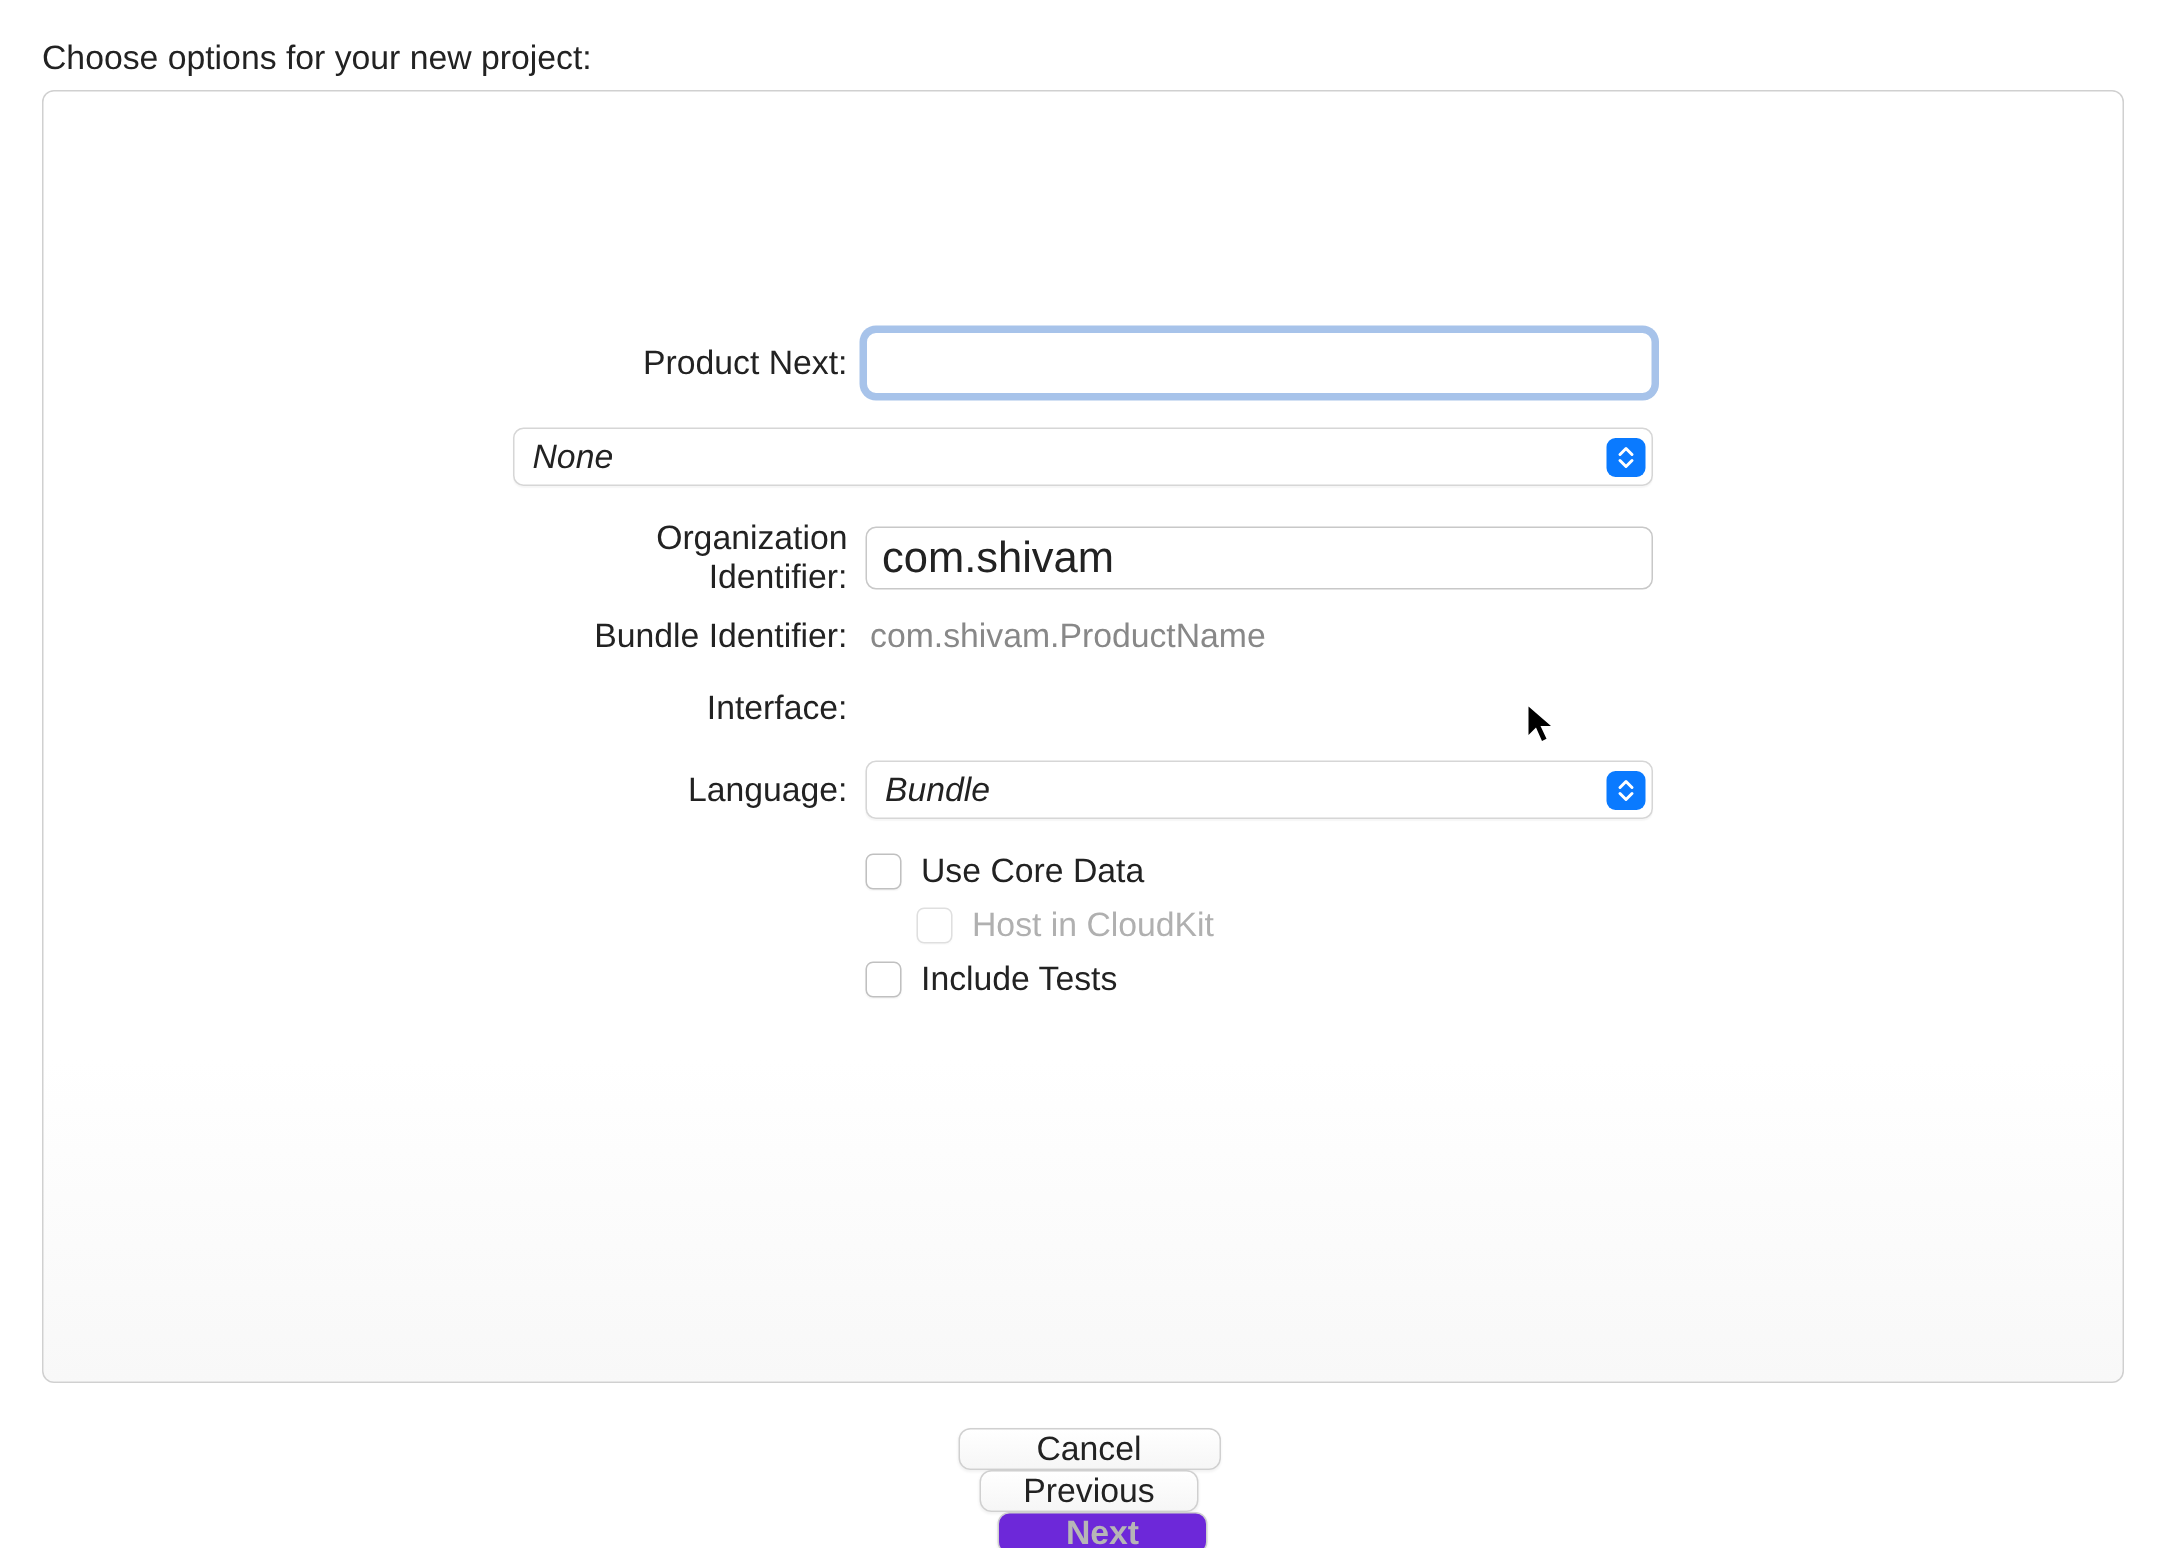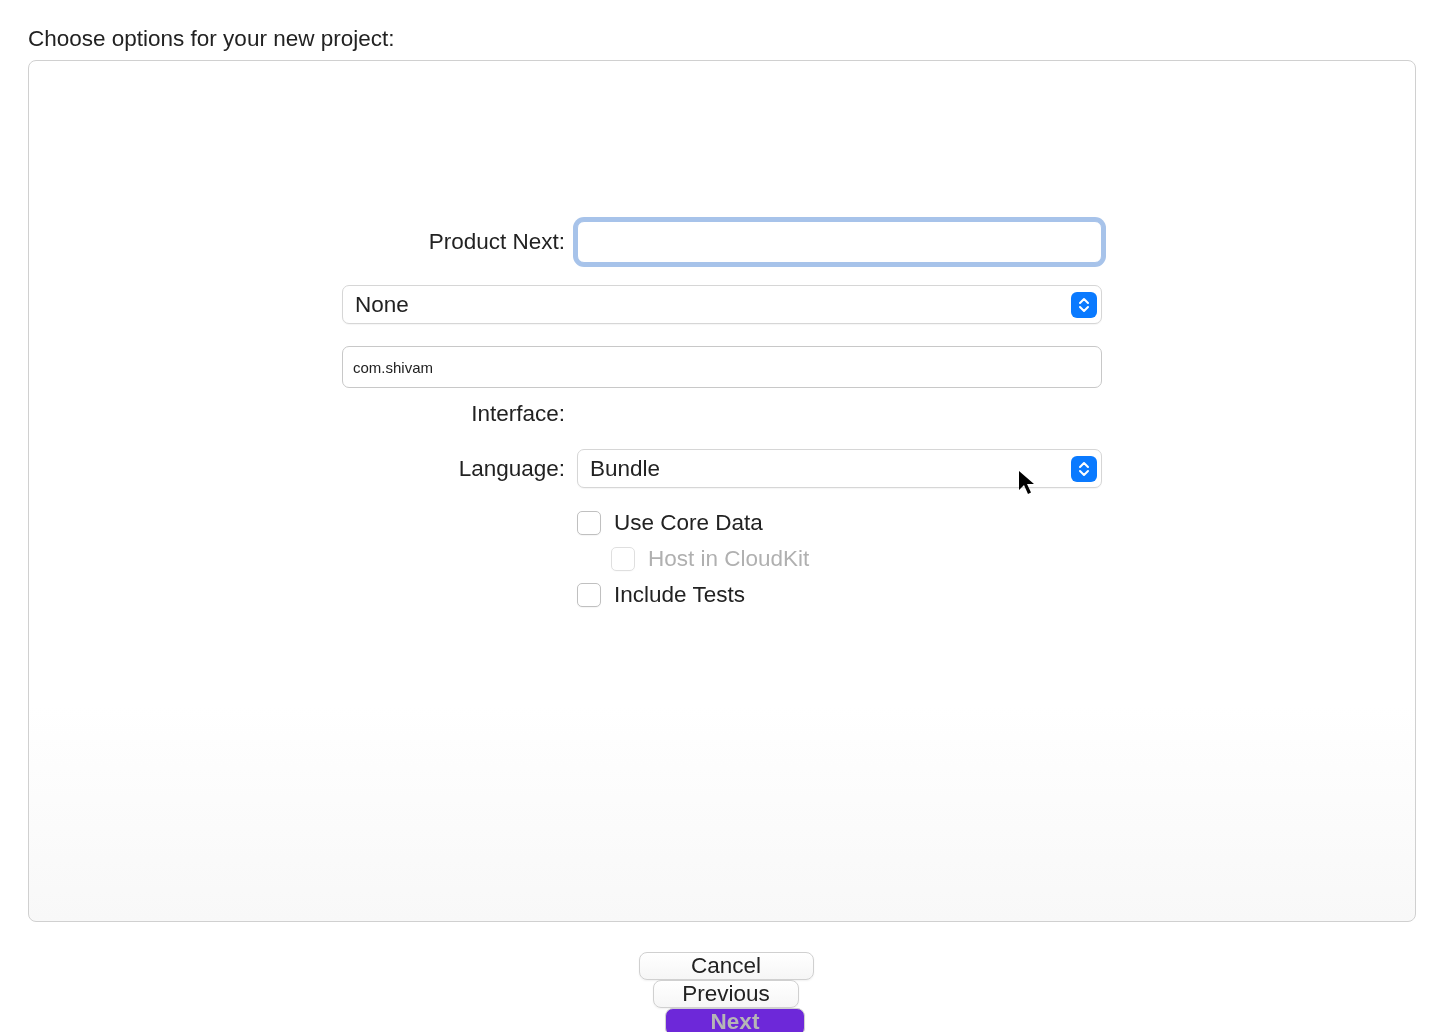--- a/index.html
+++ b/index.html
@@ -53,21 +53,21 @@
       font-size: 22.5px;
       color: #222;
     }
     .form-control-wrap {
       flex: 1;
       position: relative;
     }
     .text-input {
       width: 100%;
       height: 42px;
-      font-size: 15px;
+      font-size: 29px;
       padding: 4px 10px;
       border: 1px solid #c8c8c8;
       border-radius: 7px;
       background: #fff;
       color: #222;
       font-family: inherit;
     }
     .text-input.focused {
       outline: none;
       border: 1px solid #a7c3ea;
@@ -81,20 +81,21 @@
       background: #fff;
       position: relative;
       display: flex;
       align-items: center;
       padding-left: 12px;
       box-shadow: 0 1px 1px rgba(0,0,0,0.04);
     }
     .popup-select-value {
       font-size: 22.5px;
       color: #222;
+      font-style: italic;
     }
     .popup-arrow {
       position: absolute;
       right: 4px;
       top: 50%;
       transform: translateY(-50%);
       width: 26px;
       height: 26px;
       background: #0a7aff;
       border-radius: 6px;
@@ -207,25 +208,32 @@
           <span class="popup-arrow">
             <svg width="12" height="16" viewBox="0 0 12 16">
                 <path d="M2 6 L6 2 L10 6 M2 10 L6 14 L10 10" stroke="#fff" stroke-width="2" fill="none" stroke-linecap="round" stroke-linejoin="round"></path>
               </svg>
           </span>
         </div>
       </div>
     </div>
 
     <div class="form-row tight">
+      <div class="form-label">Organization Identifier:</div>
       <div class="form-control-wrap">
         <input class="text-input" type="text" value="com.shivam" style="">
       </div>
     </div>
 
+    <div class="form-row">
+      <div class="form-label">Bundle Identifier:</div>
+      <div class="form-control-wrap">
+        <div class="static-value">com.shivam.ProductName</div>
+      </div>
+    </div>
 
     <div class="form-row">
       <div class="form-label">Interface:</div>
     </div>
 
     <div class="form-row">
       <div class="form-label">Language:</div>
       <div class="form-control-wrap">
         <div class="popup-select">
           <span class="popup-select-value">Bundle</span>

